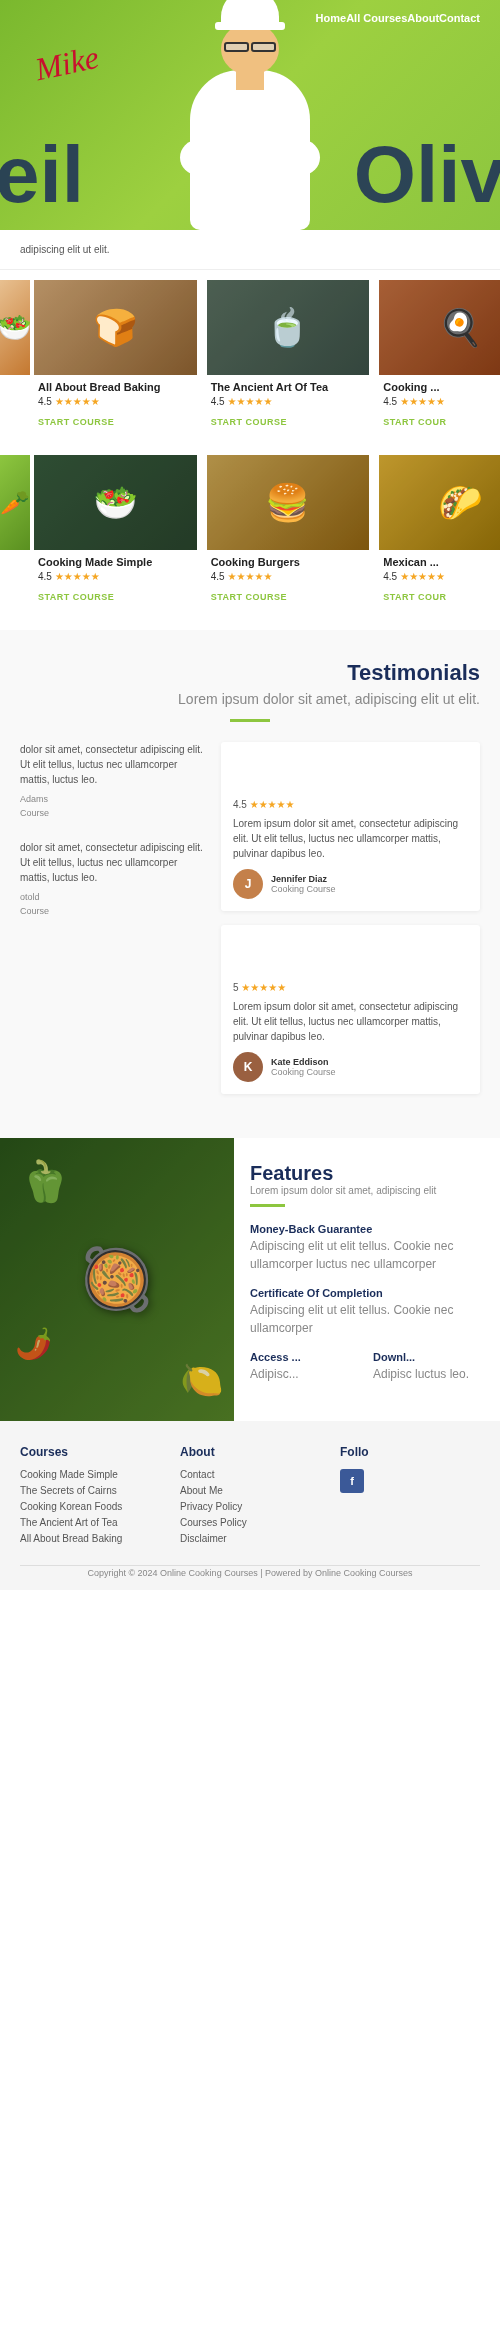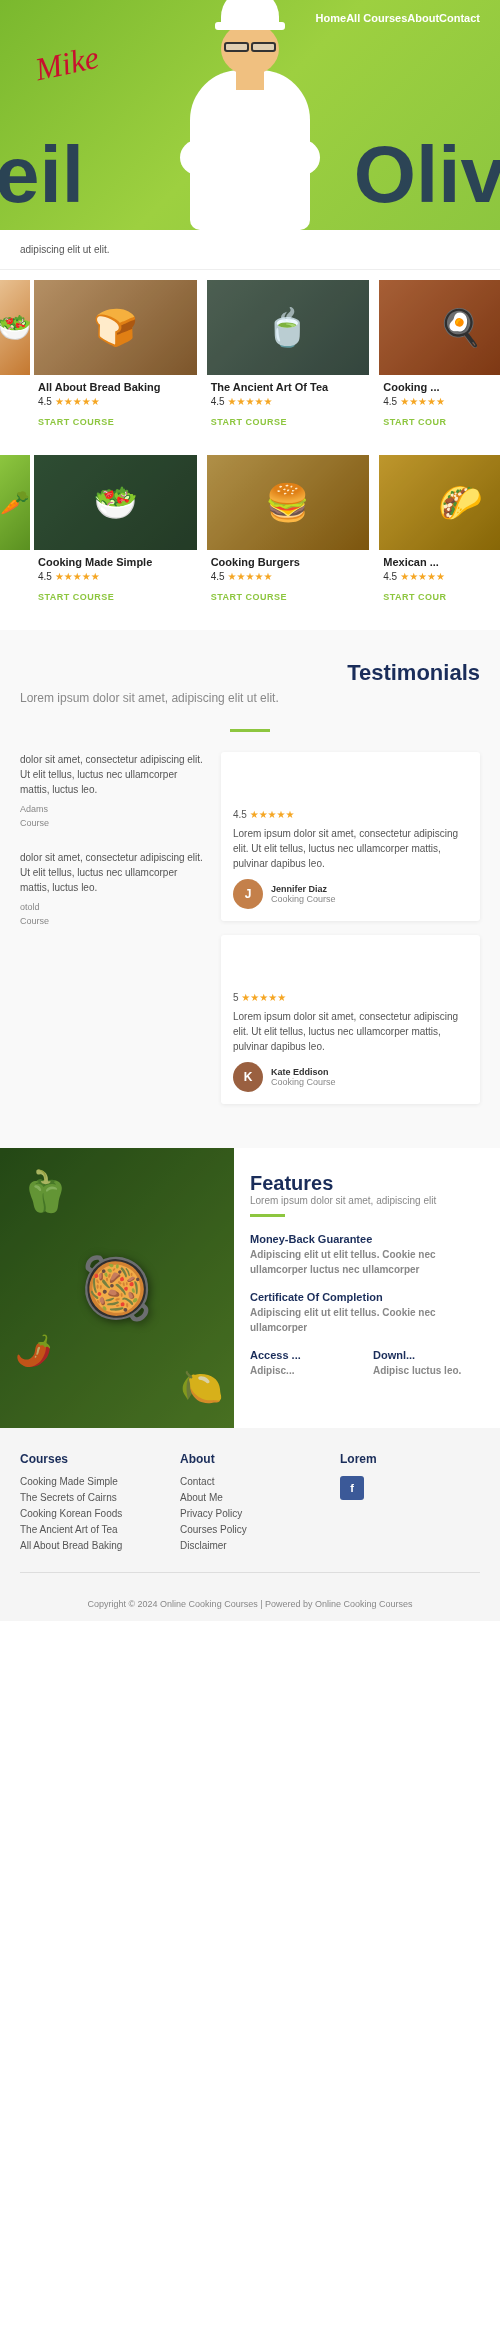--- a/index.html
+++ b/index.html
@@ -90,24 +90,24 @@
       background: #f9f9f9;
     }
     .section-title {
       text-align: right;
       font-size: 22px;
       font-weight: 700;
       color: #1a2d5a;
       margin-bottom: 5px;
     }
     .section-subtitle {
-      text-align: left;
-      font-size: 12px;
+      text-align: right;
+      font-size: 14px;
       color: #888;
-      margin-bottom: 24px;
+      margin-bottom: 12px;
     }
     .section-divider {
       width: 40px;
       height: 3px;
       background: #8dc63f;
       margin: 0 auto 20px;
     }
     .testimonial-layout {
       display: flex;
       gap: 16px;
@@ -185,24 +185,23 @@
     .feature-item {
       margin-bottom: 14px;
     }
     .feature-name {
       font-size: 11px;
       font-weight: 700;
       color: #1a2d5a;
       margin-bottom: 2px;
     }
     .feature-desc {
-      font-size: 10px;
+      font-size: 12px;
       color: #888;
       line-height: 1.5;
-      font-weight: bold;
     }
 
     
     footer {
       background: #f5f5f5;
       padding: 24px 20px 12px;
     }
     .footer-cols {
       display: flex;
       gap: 20px;
@@ -231,21 +230,21 @@
       justify-content: center;
       color: #fff;
       font-size: 11px;
       font-weight: 700;
     }
     .footer-bottom {
       text-align: center;
       font-size: 9px;
       color: #888;
       border-top: 1px solid #ddd;
-      padding-top: 26px;
+      padding-top: 2px;
     }
 
     
     .food-art {
       width: 100%;
       height: 95px;
       position: relative;
       overflow: hidden;
     }
   </style>
@@ -522,21 +521,21 @@
     <div class="footer-col">
       <div class="footer-col-title">About</div>
       <a href="#" class="footer-link">Contact</a>
       <a href="#" class="footer-link">About Me</a>
       <a href="#" class="footer-link">Privacy Policy</a>
       <a href="#" class="footer-link">Courses Policy</a>
       <a href="#" class="footer-link">Disclaimer</a>
     </div>
 
     <div class="footer-col">
-      <div class="footer-col-title">Lorem</div>
+      <div class="footer-col-title">Follo</div>
       <div class="footer-social">f</div>
     </div>
   </div>
 
   <div class="footer-bottom">
     <span>Copyright © 2024 Online Cooking Courses | Powered by Online Cooking Courses</span>
   </div>
 </footer>
 
 </body></html>

